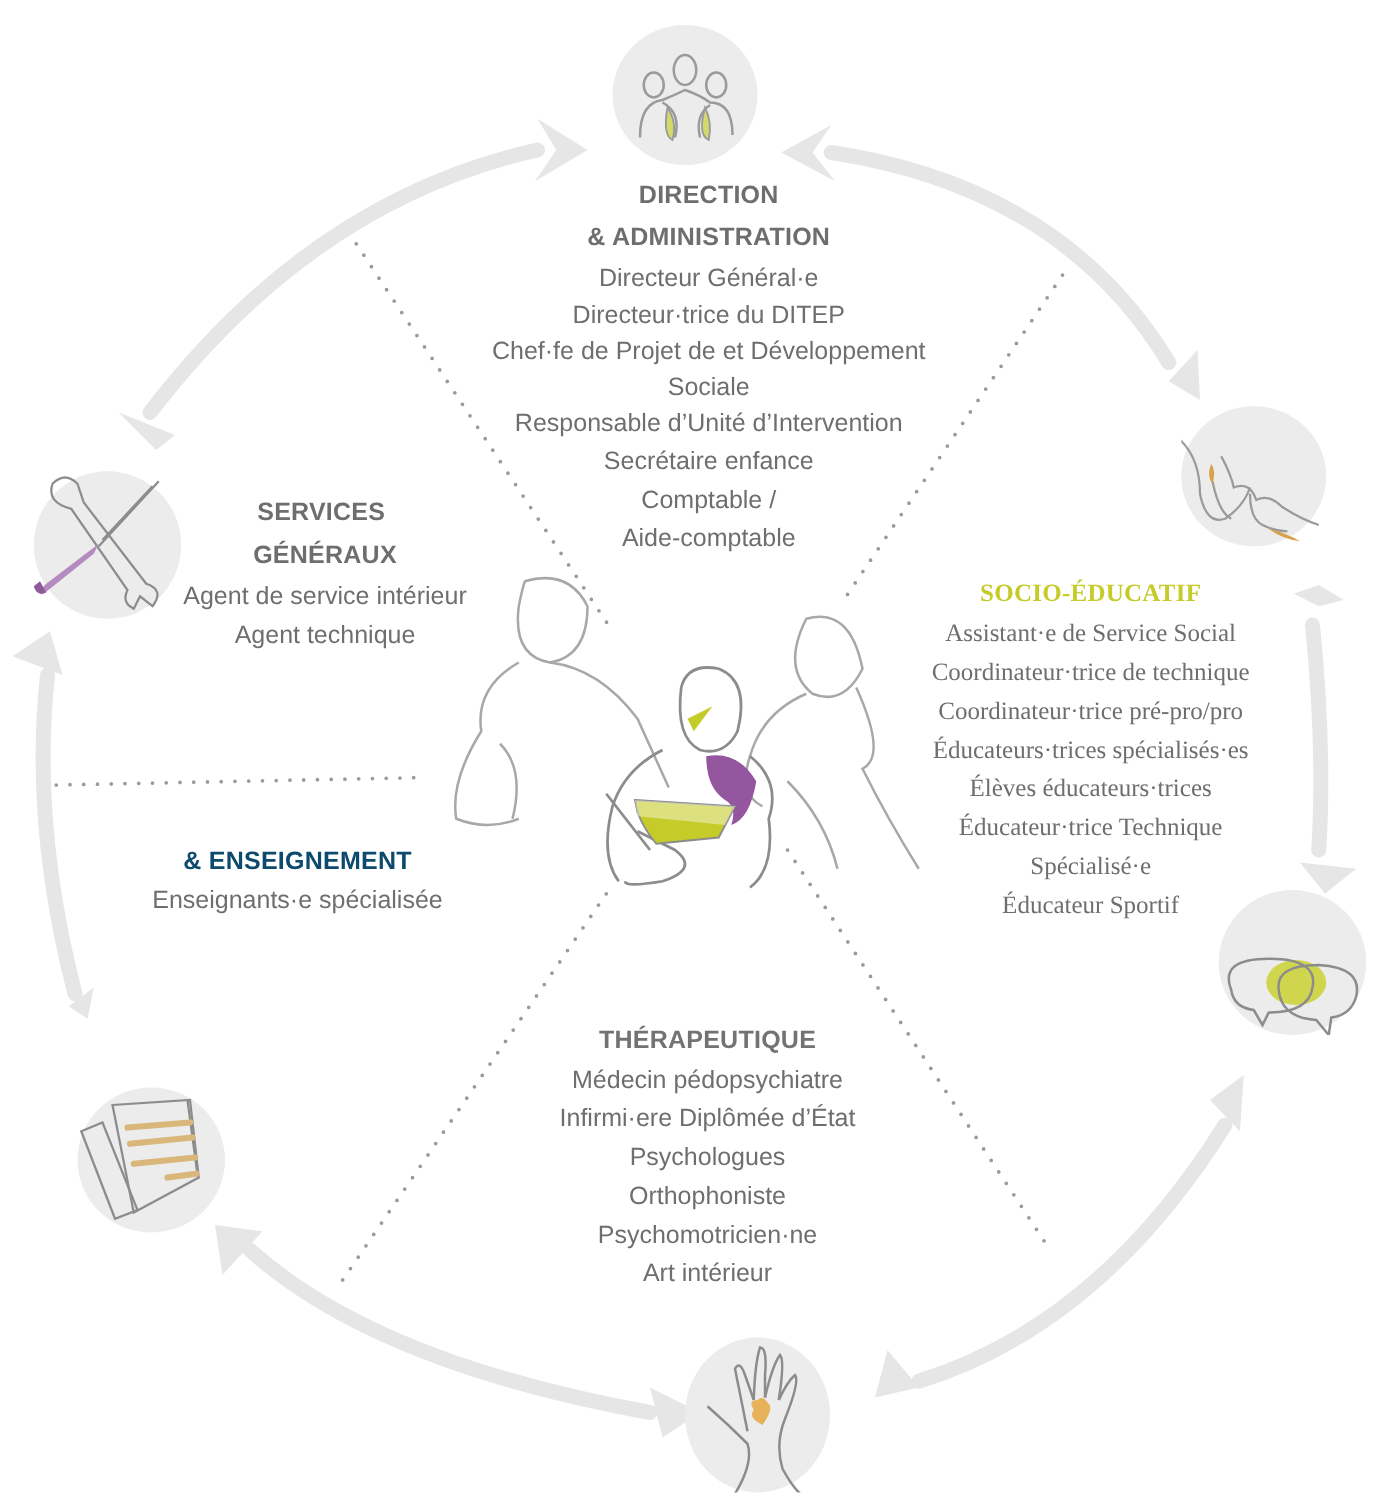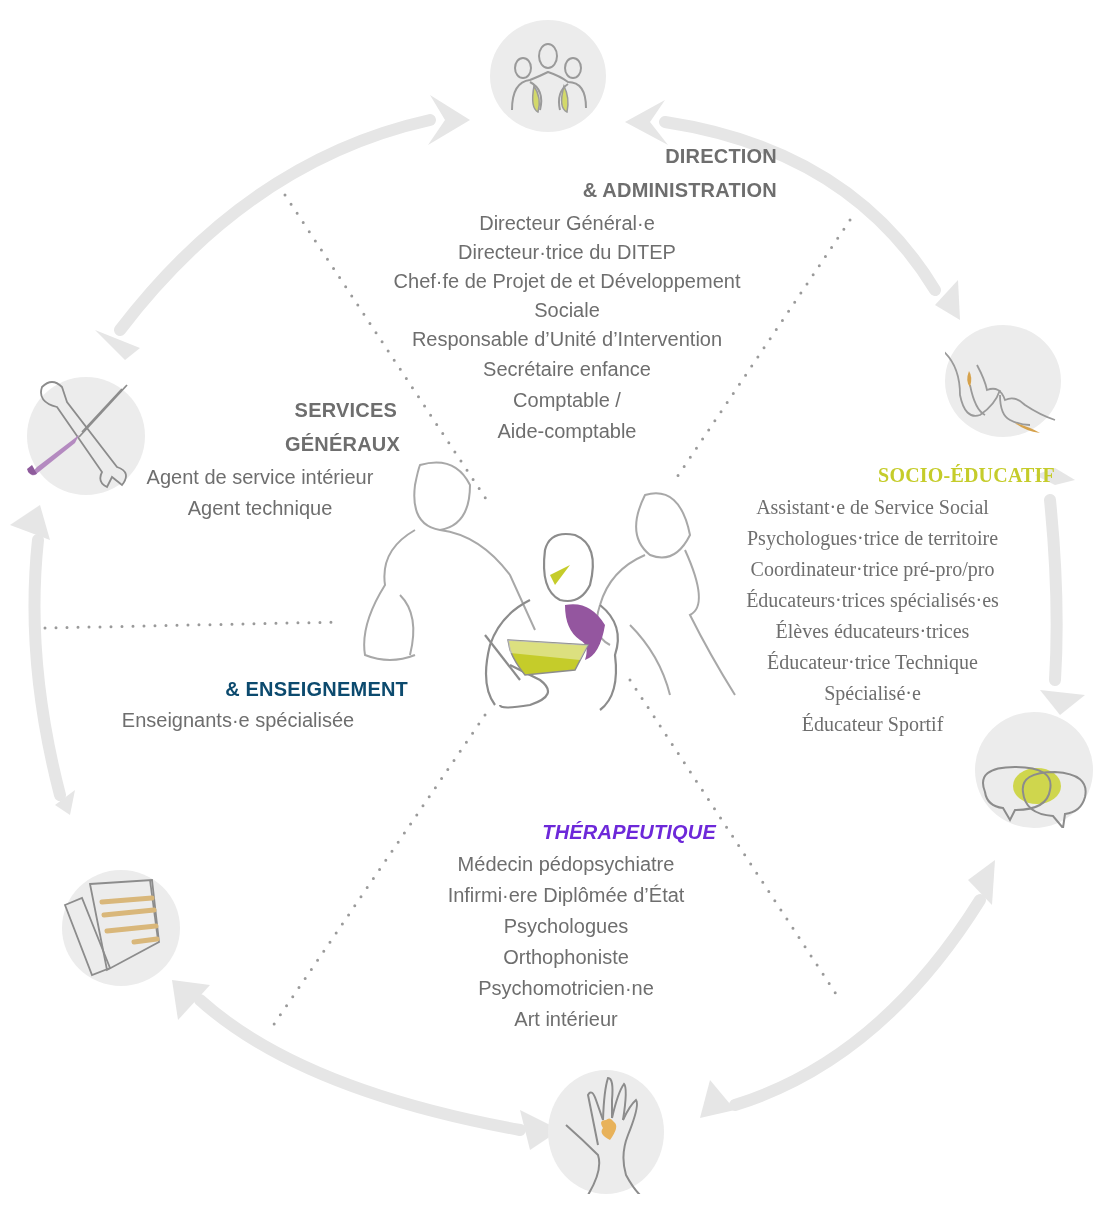--- a/index.html
+++ b/index.html
@@ -1,20 +1,20 @@
 <!DOCTYPE html>
 <html><head>
   <meta charset="utf-8">
   <style>
     html, body { margin: 0; padding: 0; background: #ffffff; }
     body { width: 1107px; height: 1209px; position: relative; overflow: hidden;
            font-family: "Liberation Sans", sans-serif; color: #6e6e6e; }
     .layer { position: absolute; left: 0; top: 0; width: 1107px; height: 1209px; }
     .block { position: absolute; text-align: center; }
-    .block .head { font-weight: bold; font-size: 20px; line-height: 34px; letter-spacing: 0.2px; text-align: right; }
+    .block .head { font-weight: bold; font-size: 20px; line-height: 34px; letter-spacing: 0.2px; }
     .block .item { font-size: 20px; line-height: 31px; color: #6e6e6e; white-space: nowrap; }
     .icon-circle { position: absolute; border-radius: 50%; background: #ececec; }
     .icon-circle svg { position: absolute; left: 0; top: 0; width: 100%; height: 100%; }
   </style>
 </head>
 <body>
 
 <svg class="layer" viewBox="0 0 1107 1209">
   <g fill="none" stroke="#e6e6e6" stroke-width="12" stroke-linecap="round">
 
@@ -165,21 +165,21 @@
   <div class="item" style="line-height:29px;">Sociale</div>
   <div class="item" style="line-height:29px;">Responsable d’Unité d’Intervention</div>
   <div class="item" style="line-height:31px;">Secrétaire enfance</div>
   <div class="item" style="line-height:31px;">Comptable /</div>
   <div class="item" style="line-height:31px;">Aide-comptable</div>
 </div>
 
 <div class="block" style="left:690px;top:458px;width:365px;font-family:Liberation Serif, serif;">
   <div class="head" style="color:#c5cc2a;">SOCIO-ÉDUCATIF</div>
   <div class="item">Assistant·e de Service Social</div>
-  <div class="item">Psychologues·trice de territoire</div>
+  <div class="item">Coordinateur·trice de technique</div>
   <div class="item">Coordinateur·trice  pré-pro/pro</div>
   <div class="item">Éducateurs·trices spécialisés·es</div>
   <div class="item">Élèves éducateurs·trices</div>
   <div class="item">Éducateur·trice Technique</div>
   <div class="item">Spécialisé·e</div>
   <div class="item">Éducateur Sportif</div>
 </div>
 
 <div class="block" style="left:120px;top:393px;width:280px;">
   <div class="head" style="color:#6e6e6e;position:relative;left:-3px;">SERVICES</div>
@@ -187,20 +187,20 @@
   <div class="item">Agent de service intérieur</div>
   <div class="item">Agent technique</div>
 </div>
 
 <div class="block" style="left:68px;top:674px;width:340px;">
   <div class="head" style="color:#0c4a6e;line-height:31px;">&amp; ENSEIGNEMENT</div>
   <div class="item">Enseignants·e spécialisée</div>
 </div>
 
 <div class="block" style="left:416px;top:815px;width:300px;">
-  <div class="head" style="color:#6d28d9;font-style:italic;">THÉRAPEUTIQUE</div>
+  <div class="head" style="color:#737373;">THÉRAPEUTIQUE</div>
   <div class="item">Médecin pédopsychiatre</div>
   <div class="item">Infirmi·ere Diplômée d’État</div>
   <div class="item">Psychologues</div>
   <div class="item">Orthophoniste</div>
   <div class="item">Psychomotricien·ne</div>
   <div class="item">Art intérieur</div>
 </div>
 
 </body></html>

